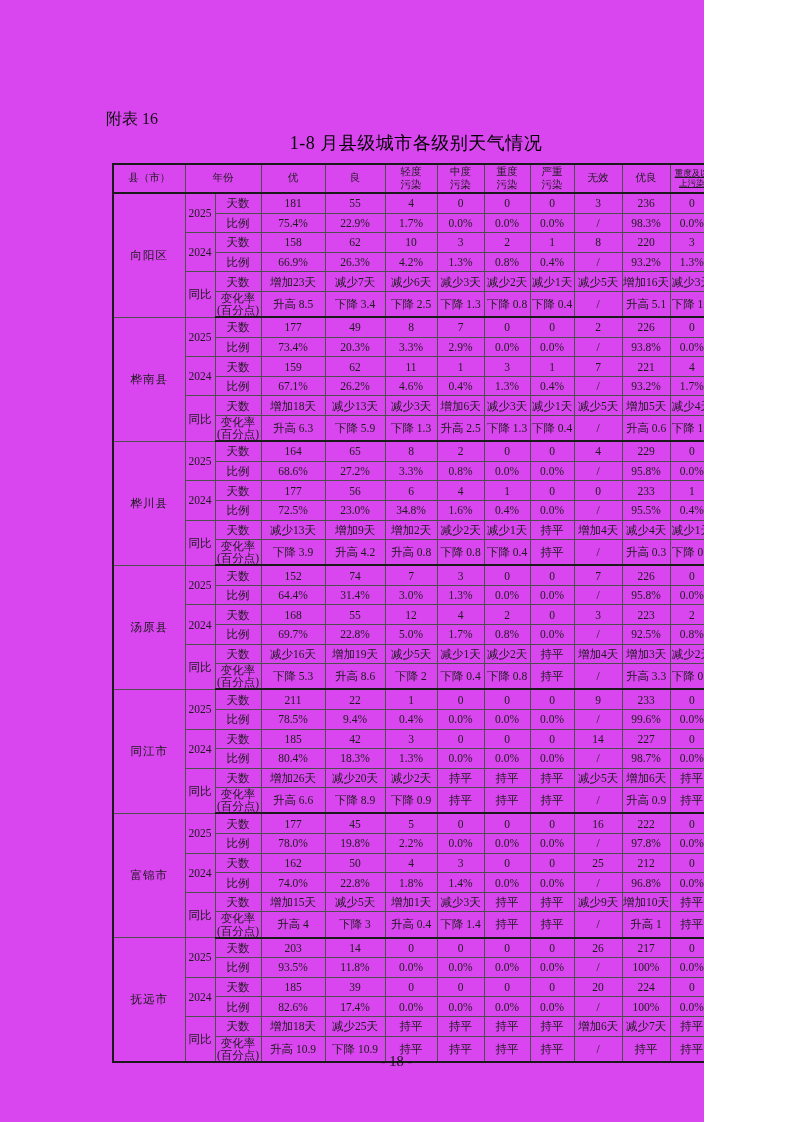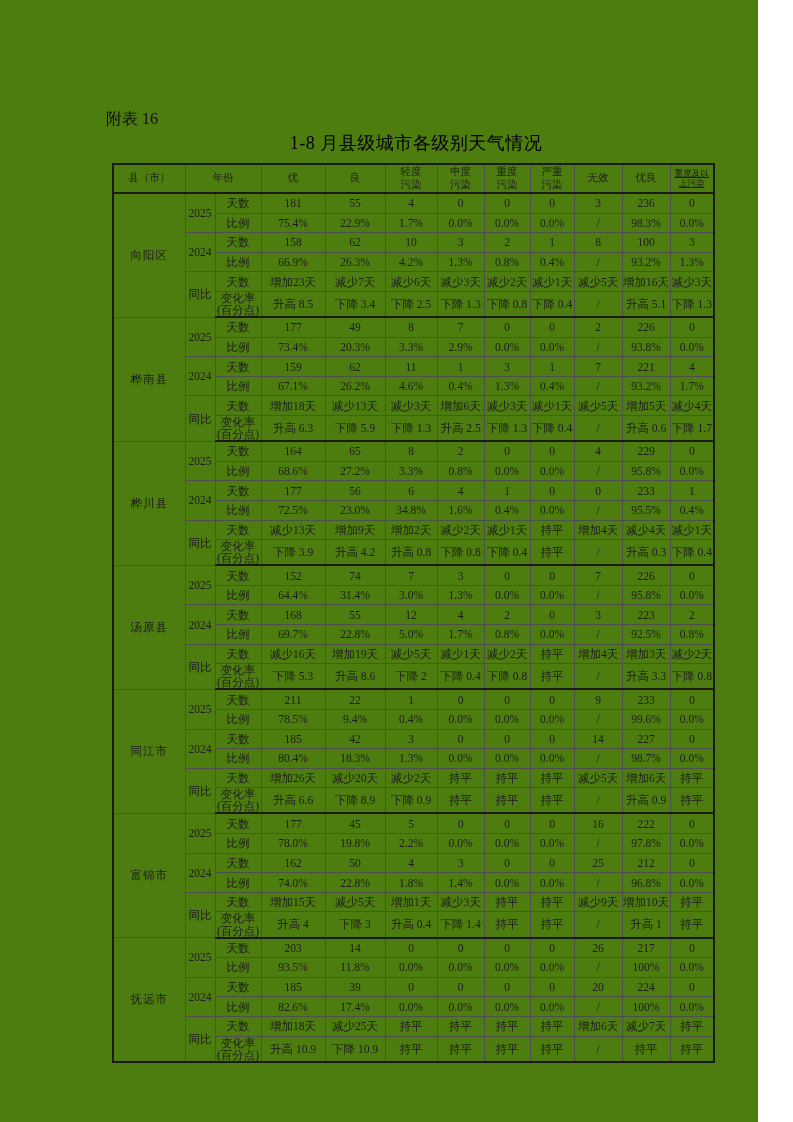--- a/index.html
+++ b/index.html
@@ -1,17 +1,17 @@
 <!DOCTYPE html>
 <html><head>
 <meta charset="utf-8">
 <style>
   html,body{margin:0;padding:0;}
   body{width:793px;height:1122px;background:#ffffff;}
-  .page{position:relative;width:758px;height:1122px;background:#4d7c0f;
+  .page{position:relative;width:704px;height:1122px;background:#d946ef;
         font-family:"Liberation Serif","DejaVu Serif",serif;color:#1a1a1a;overflow:hidden;}
   .table-label{position:absolute;left:106px;top:109px;font-size:16px;color:#111;}
   .doc-title{position:absolute;left:0;top:131px;width:770px;text-align:center;
              font-size:18px;font-weight:400;color:#000;letter-spacing:0.5px;margin-left:31px;}
   table.wtable{position:absolute;left:112px;top:163px;width:601px;
                border-collapse:collapse;table-layout:fixed;
                font-family:"Liberation Serif","DejaVu Serif",serif;color:#1c1c1c;}
   table.wtable{border:2px solid #1a1a1a;}
   .wtable th,.wtable td{border:1px solid #4e4e4e;text-align:center;vertical-align:middle;
                padding:0;overflow:hidden;}
@@ -101,21 +101,21 @@
         <tr>
           <td class="year-cell" rowspan="2">2024</td>
           <td class="metric-cell">天数</td>
           <td class="num">158</td>
           <td class="num">62</td>
           <td class="num">10</td>
           <td class="num">3</td>
           <td class="num">2</td>
           <td class="num">1</td>
           <td class="num">8</td>
-          <td class="num">100</td>
+          <td class="num">220</td>
           <td class="num">3</td>
         </tr>
         <tr>
           <td class="metric-cell">比例</td>
           <td class="num">66.9%</td>
           <td class="num">26.3%</td>
           <td class="num">4.2%</td>
           <td class="num">1.3%</td>
           <td class="num">0.8%</td>
           <td class="num">0.4%</td>
@@ -607,13 +607,14 @@
           <td class="yoy">持平</td>
           <td class="yoy">持平</td>
           <td class="yoy">持平</td>
           <td class="yoy">/</td>
           <td class="yoy">持平</td>
           <td class="yoy">持平</td>
         </tr>
       </tbody>
   </table>
 
+  <div class="footer">- 18 -</div>
 </div>
 
 </body></html>

